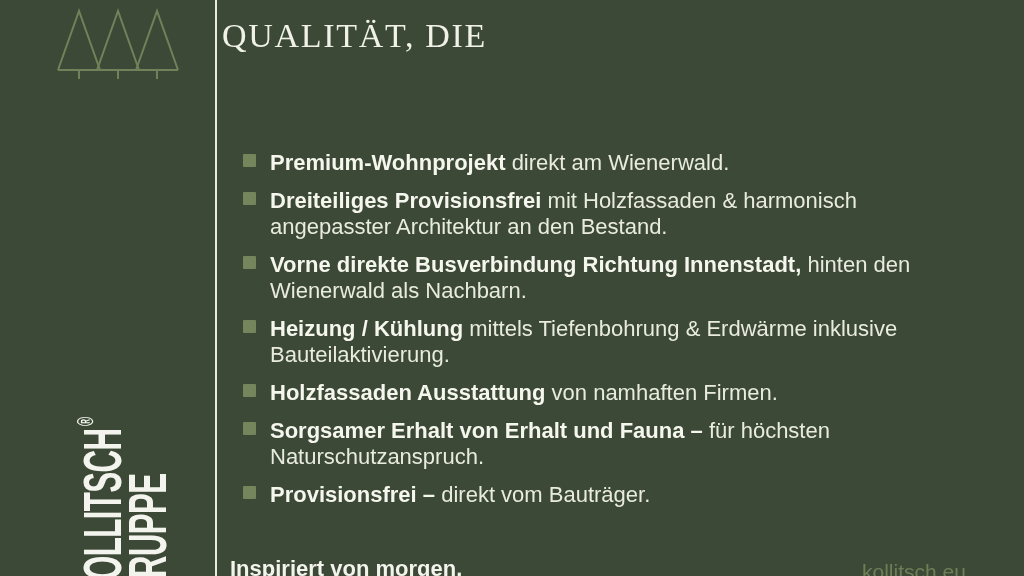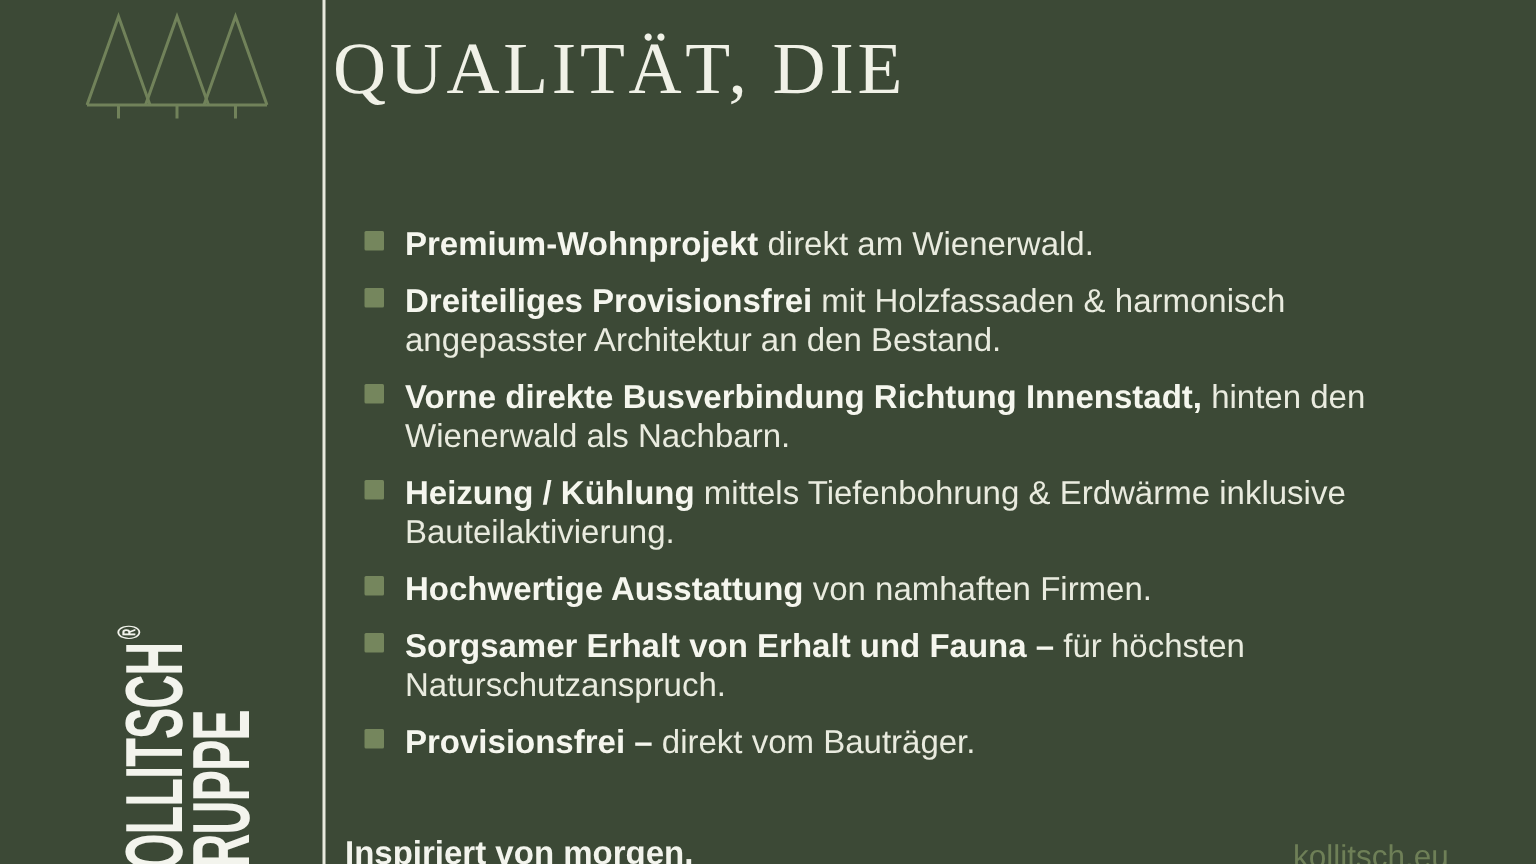--- a/index.html
+++ b/index.html
@@ -53,21 +53,21 @@
     letter-spacing: 0;
     margin-left: 4px;
   }
 
   
   .heading {
     position: absolute;
     left: 222px;
     top: -8px;
     font-family: "Liberation Serif", serif;
-    font-size: 49px;
+    font-size: 34px;
     line-height: 41px;
     letter-spacing: 0.05em;
     color: #F0F1E7;
     font-weight: normal;
   }
   .heading .line { display: block; }
 
   
   .feature-list {
     position: absolute;
@@ -158,21 +158,21 @@
     <li>
       <span class="bullet-square"></span>
       <b>Vorne direkte Busverbindung Richtung Innenstadt,</b><span> hinten den Wienerwald als Nachbarn.</span>
     </li>
     <li>
       <span class="bullet-square"></span>
       <b>Heizung / Kühlung</b><span> mittels Tiefenbohrung &amp; Erdwärme inklusive Bauteilaktivierung.</span>
     </li>
     <li>
       <span class="bullet-square"></span>
-      <b>Hochwertige Ausstattung</b><span> von namhaften Firmen.</span>
+      <b>Holzfassaden Ausstattung</b><span> von namhaften Firmen.</span>
     </li>
     <li>
       <span class="bullet-square"></span>
       <b>Sorgsamer Erhalt von Erhalt und Fauna –</b><span> für höchsten Naturschutzanspruch.</span>
     </li>
     <li>
       <span class="bullet-square"></span>
       <b>Provisionsfrei –</b><span> direkt vom Bauträger.</span>
     </li>
   </ul>

